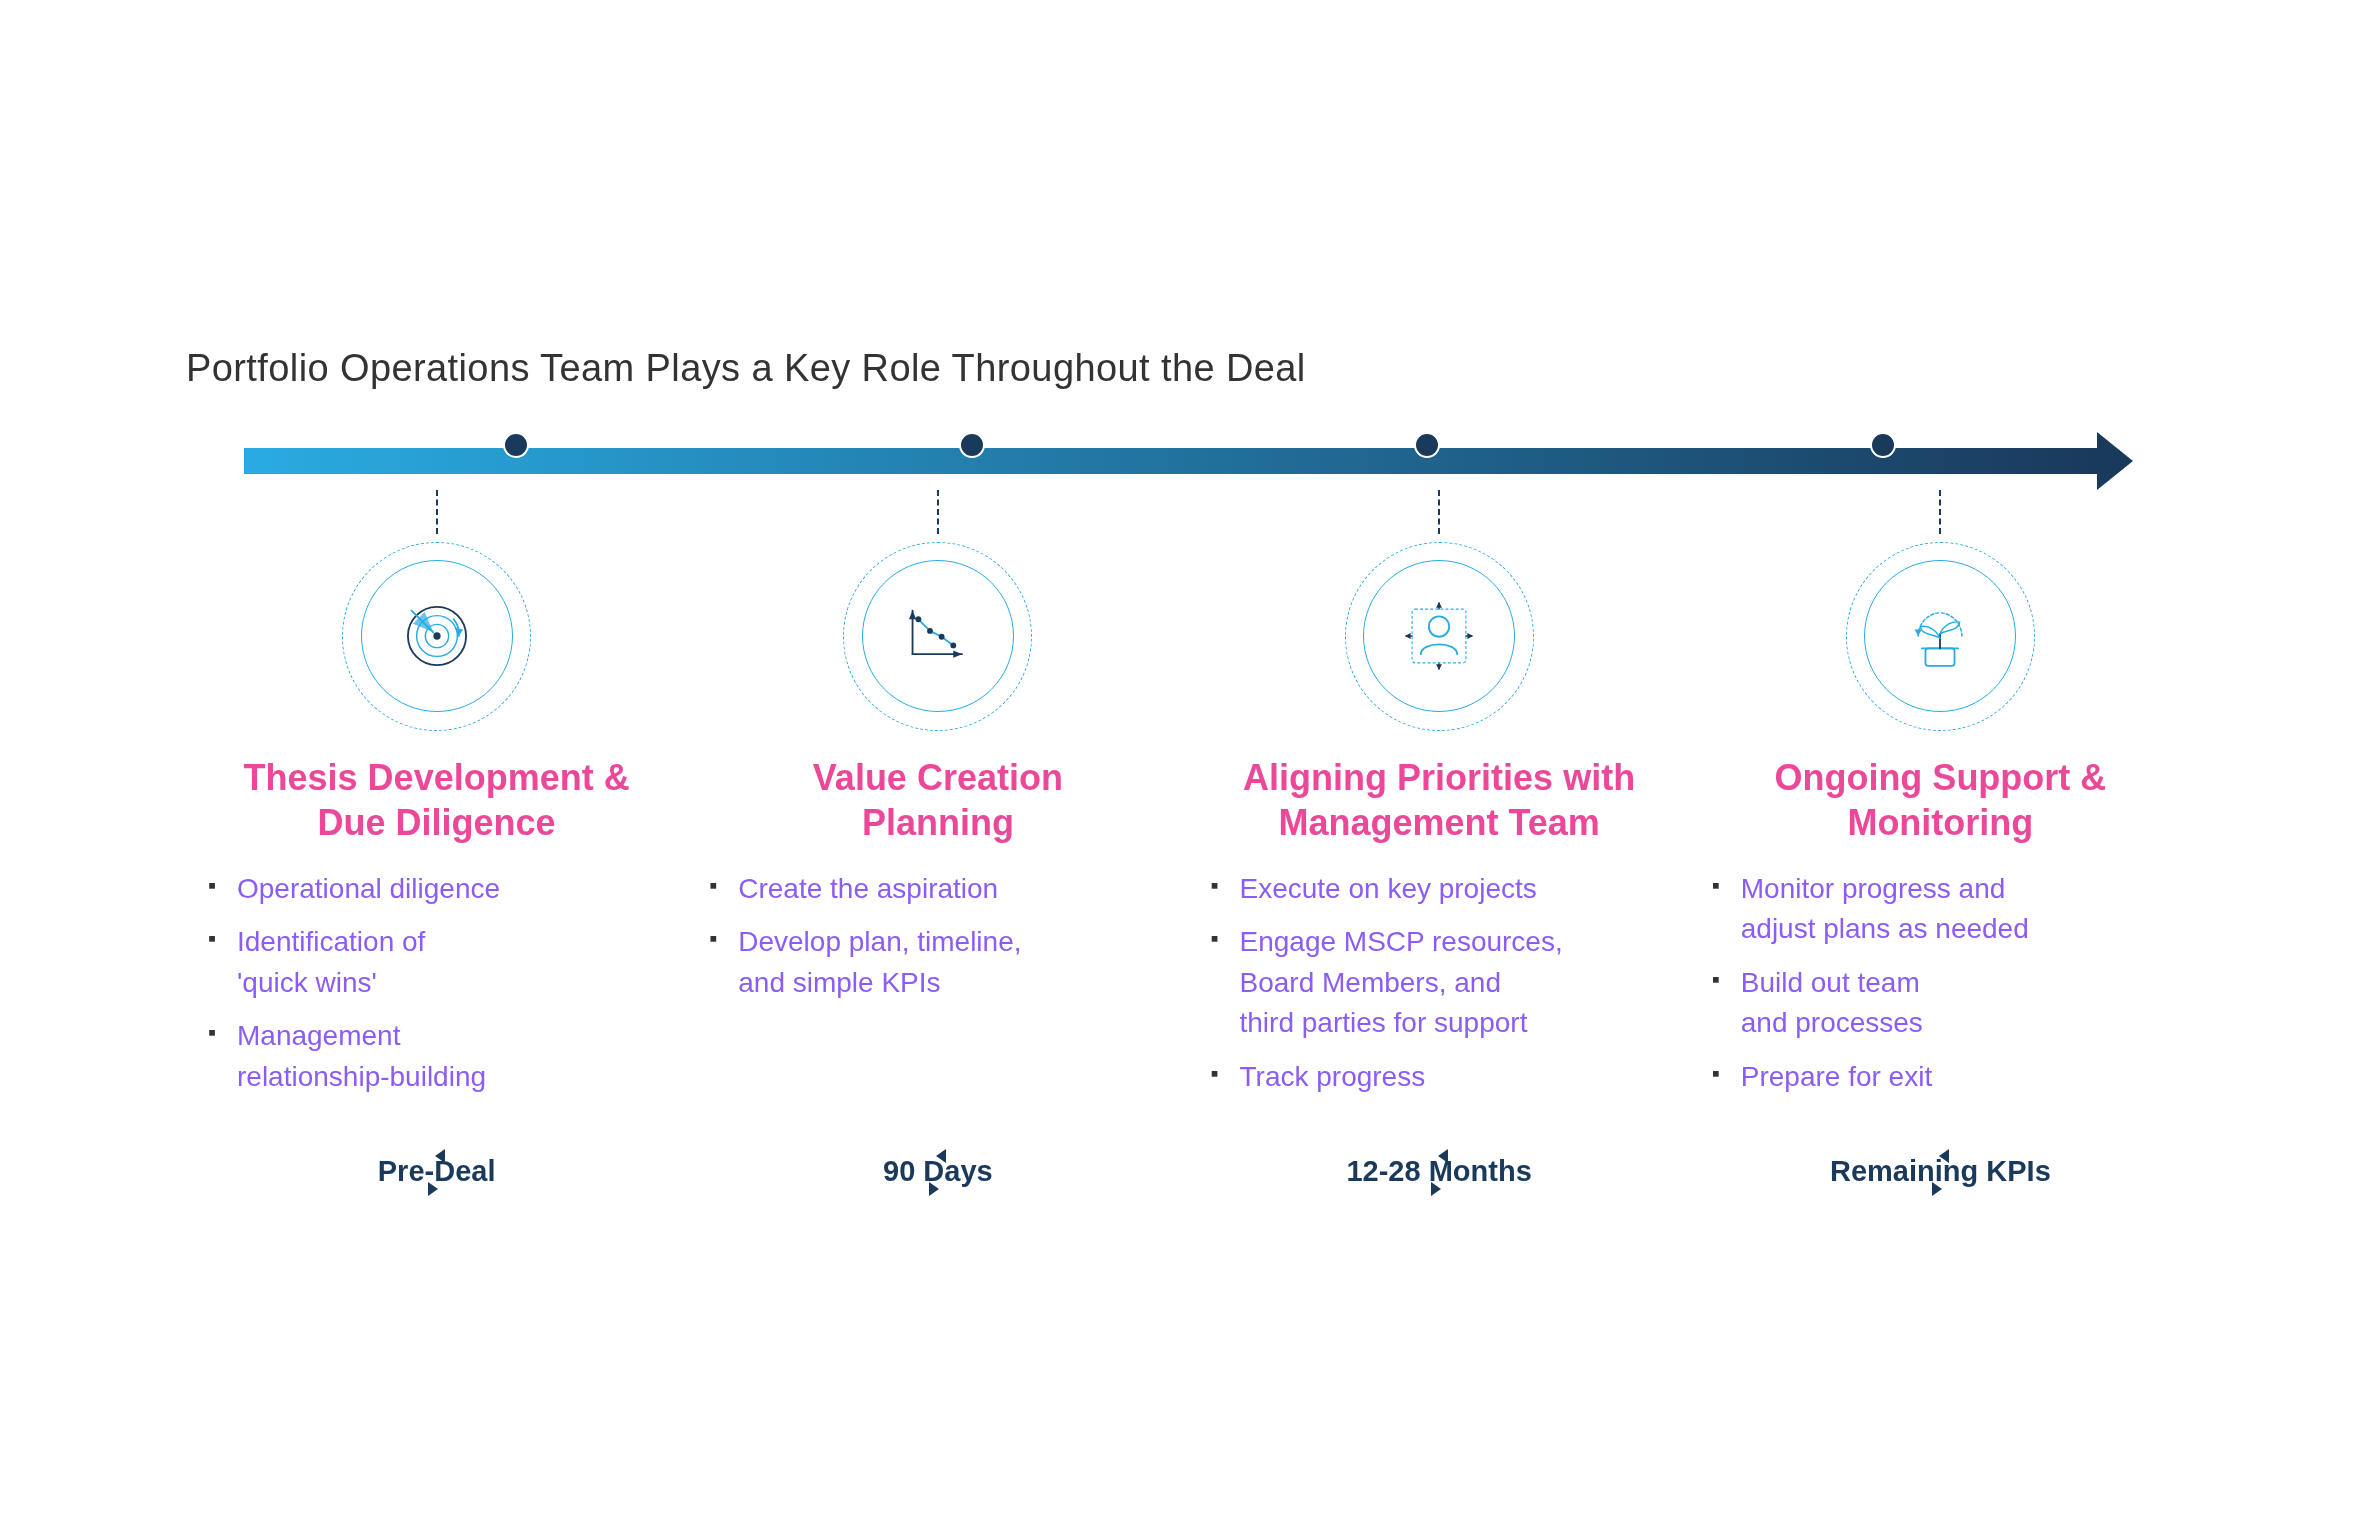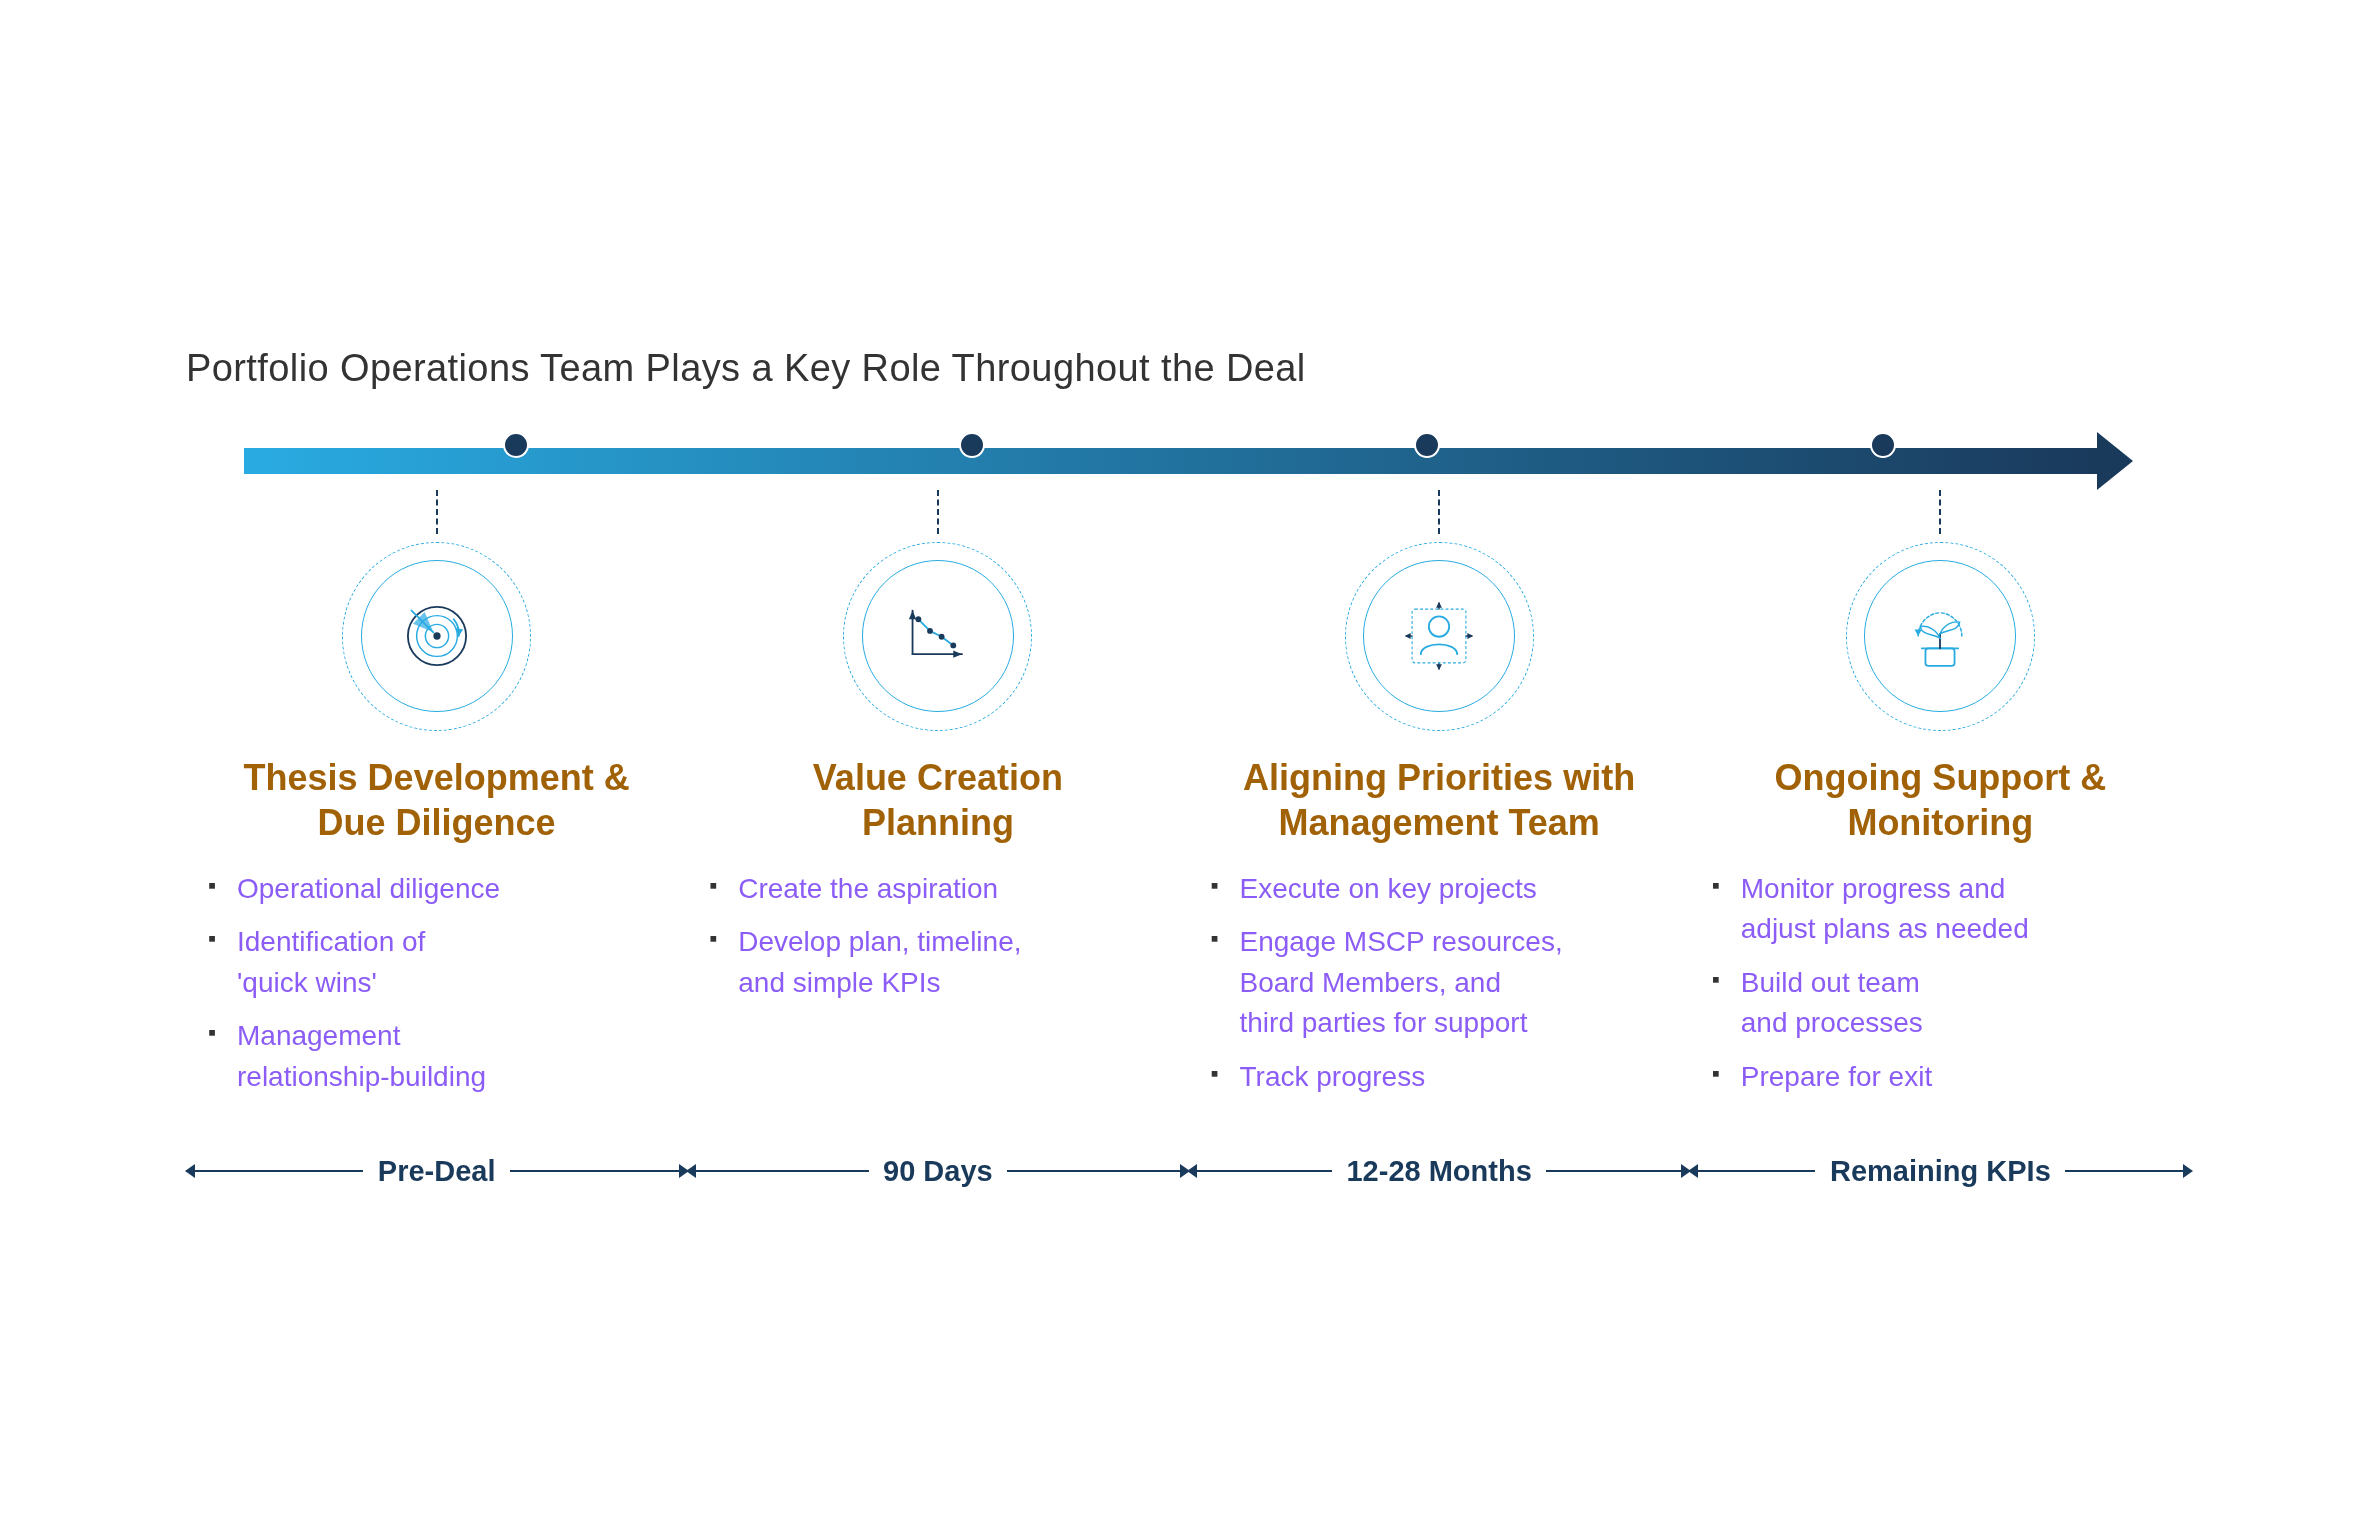--- a/index.html
+++ b/index.html
@@ -75,21 +75,21 @@
     }
     .icon-svg {
       width: 80px;
       height: 80px;
     }
 
     
     .section-title {
       font-size: 36px;
       font-weight: 700;
-      color: #a16207;
+      color: #ec4899;
       text-align: center;
       margin-bottom: 22px;
       line-height: 1.25;
       min-height: 94px;
       display: flex;
       align-items: center;
       justify-content: center;
     }
 
     
@@ -128,20 +128,21 @@
       display: flex;
       align-items: center;
       justify-content: center;
       gap: 0;
     }
     .label-arrow {
       display: flex;
       align-items: center;
       justify-content: center;
       width: 100%;
+      flex-direction: column;
     }
     .label-line {
       flex: 1;
       height: 2.2px;
       background: #1a3a5c;
       position: relative;
     }
     .label-line.left::before {
       content: '';
       position: absolute;

